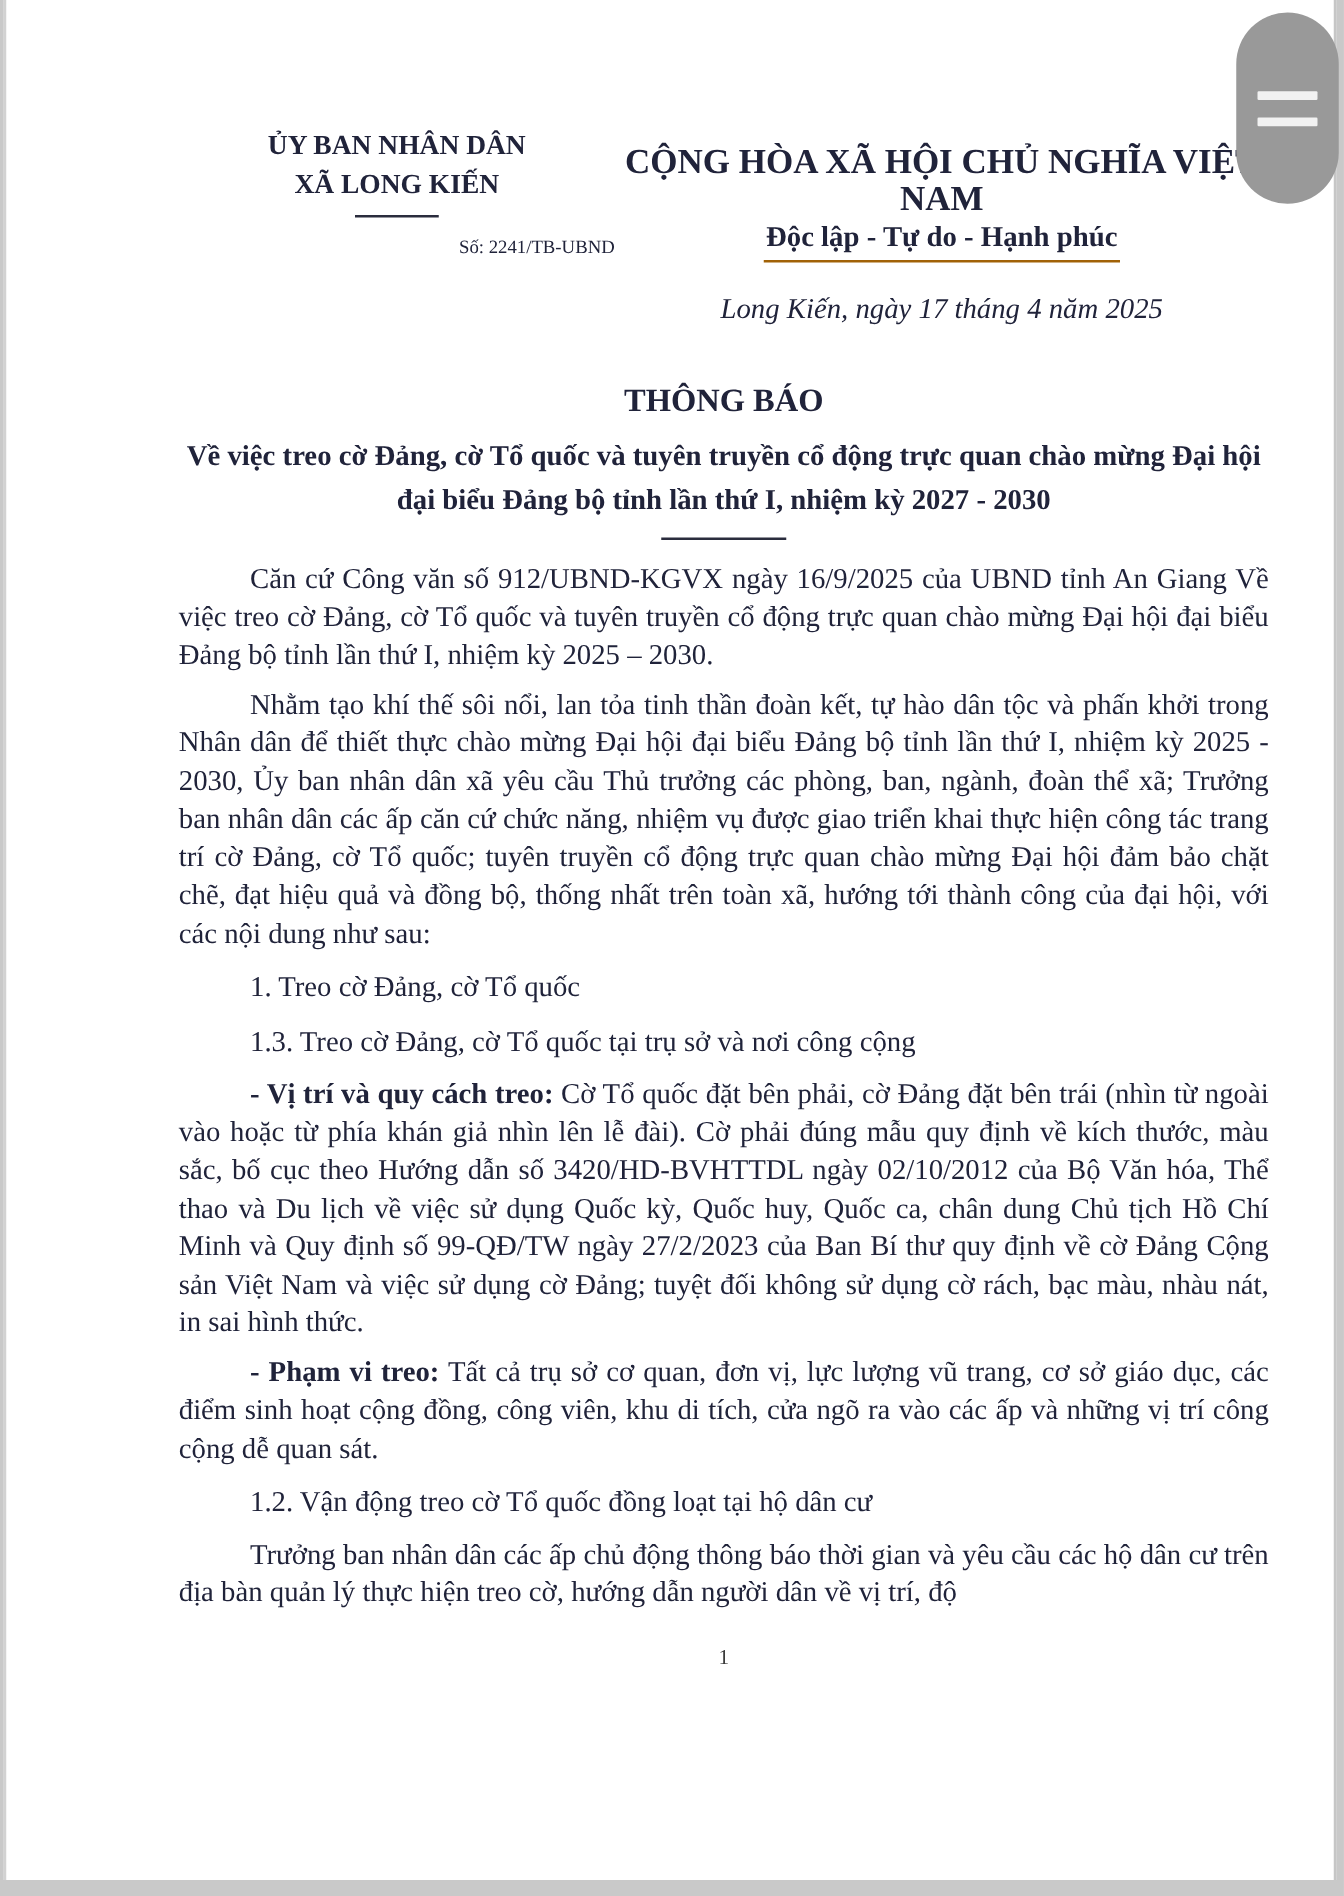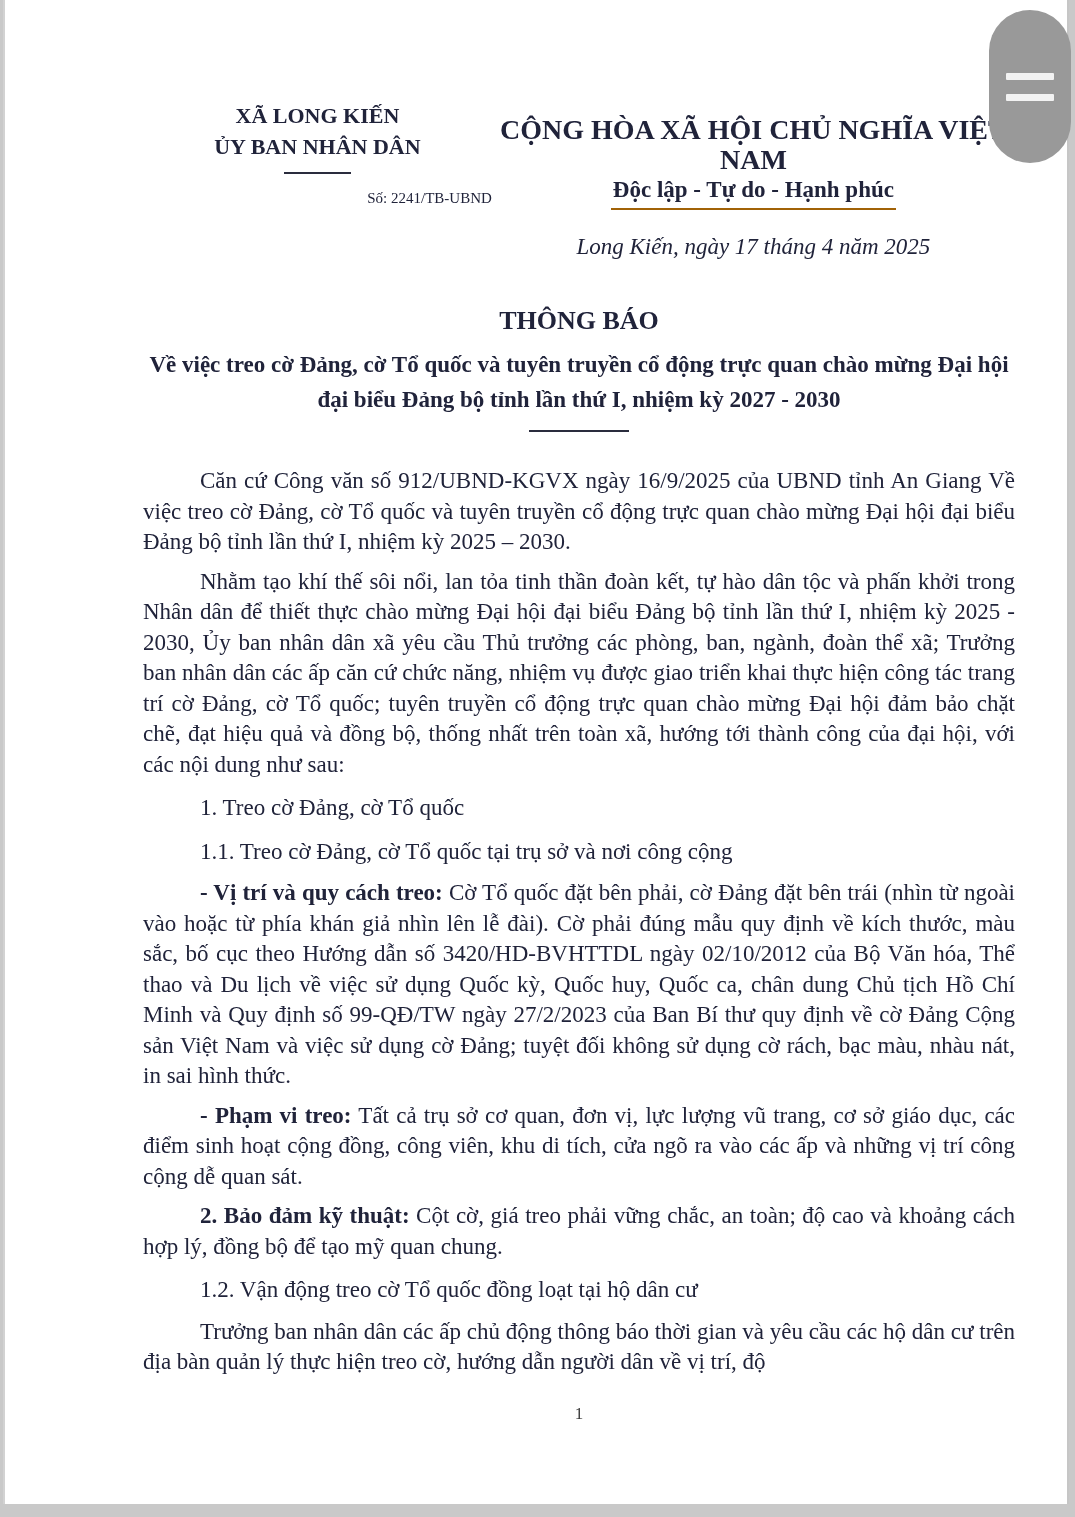--- a/index.html
+++ b/index.html
@@ -40,21 +40,21 @@
   .dateline { font-style: italic; font-size: 23px; margin-top: 24px; }
   
   .title-block { text-align: center; margin-top: 46px; font-family: Liberation Serif, serif; }
   .doc-title { font-size: 26px; font-weight: bold; margin: 0; }
   .doc-subtitle {
     font-size: 23px; font-weight: bold; line-height: 35px;
     max-width: 880px; margin: 11px auto 0;
   }
   .title-rule { width: 100px; height: 2px; background: #2a2c3d; margin: 13px auto 0; }
   
-  .doc-body { margin-top: 34px; }
+  .doc-body { margin-top: 16px; }
   .para {
     font-size: 23px;
     line-height: 30.5px;
     text-align: justify;
     text-indent: 57px;
     margin: 0 0 9px 0;
   }
   .para.heading { font-weight: normal; margin: 13px 0 11px 0; }
   .lead-bold { font-weight: bold; }
   .page-number {
@@ -90,22 +90,22 @@
   }
 </style>
 </head>
 <body>
 
 <div class="page">
   <div class="content">
 
     <header class="doc-header">
       <div class="header-left">
+        <div class="org-line">ỦY BAN NHÂN DÂN</div>
         <div class="org-line">XÃ LONG KIẾN</div>
-        <div class="org-line">ỦY BAN NHÂN DÂN</div>
         <div class="org-rule"></div>
         <div class="doc-number">Số: 2241/TB-UBND</div>
       </div>
       <div class="header-right">
         <div class="nation">CỘNG HÒA XÃ HỘI CHỦ NGHĨA VIỆT NAM</div>
         <div class="motto">
           <span class="motto-inner">Độc lập - Tự do - Hạnh phúc</span>
         </div>
         <div class="dateline">Long Kiến, ngày 17 tháng 4 năm 2025</div>
       </div>
@@ -114,24 +114,23 @@
     <section class="title-block">
       <h1 class="doc-title">THÔNG BÁO</h1>
       <div class="doc-subtitle">Về việc treo cờ Đảng, cờ Tổ quốc và tuyên truyền cổ động trực quan chào mừng Đại hội đại biểu Đảng bộ tỉnh lần thứ I, nhiệm kỳ 2027 - 2030</div>
       <div class="title-rule"></div>
     </section>
 
     <main class="doc-body">
       <p class="para">Căn cứ Công văn số 912/UBND-KGVX ngày 16/9/2025 của UBND tỉnh An Giang Về việc treo cờ Đảng, cờ Tổ quốc và tuyên truyền cổ động trực quan chào mừng Đại hội đại biểu Đảng bộ tỉnh lần thứ I, nhiệm kỳ 2025 – 2030.</p>
       <p class="para">Nhằm tạo khí thế sôi nổi, lan tỏa tinh thần đoàn kết, tự hào dân tộc và phấn khởi trong Nhân dân để thiết thực chào mừng Đại hội đại biểu Đảng bộ tỉnh lần thứ I, nhiệm kỳ 2025 - 2030, Ủy ban nhân dân xã yêu cầu Thủ trưởng các phòng, ban, ngành, đoàn thể xã; Trưởng ban nhân dân các ấp căn cứ chức năng, nhiệm vụ được giao triển khai thực hiện công tác trang trí cờ Đảng, cờ Tổ quốc; tuyên truyền cổ động trực quan chào mừng Đại hội đảm bảo chặt chẽ, đạt hiệu quả và đồng bộ, thống nhất trên toàn xã, hướng tới thành công của đại hội, với các nội dung như sau:</p>
       <p class="para heading">1. Treo cờ Đảng, cờ Tổ quốc</p>
-      <p class="para heading">1.1. Treo cờ Đảng, cờ Tổ quốc tại trụ sở và nơi công cộng</p>
+      <p class="para heading">1.3. Treo cờ Đảng, cờ Tổ quốc tại trụ sở và nơi công cộng</p>
       <p class="para"><span class="lead-bold">- Vị trí và quy cách treo:</span><span> Cờ Tổ quốc đặt bên phải, cờ Đảng đặt bên trái (nhìn từ ngoài vào hoặc từ phía khán giả nhìn lên lễ đài). Cờ phải đúng mẫu quy định về kích thước, màu sắc, bố cục theo Hướng dẫn số 3420/HD-BVHTTDL ngày 02/10/2012 của Bộ Văn hóa, Thể thao và Du lịch về việc sử dụng Quốc kỳ, Quốc huy, Quốc ca, chân dung Chủ tịch Hồ Chí Minh và Quy định số 99-QĐ/TW ngày 27/2/2023 của Ban Bí thư quy định về cờ Đảng Cộng sản Việt Nam và việc sử dụng cờ Đảng; tuyệt đối không sử dụng cờ rách, bạc màu, nhàu nát, in sai hình thức.</span></p>
       <p class="para"><span class="lead-bold">- Phạm vi treo:</span><span> Tất cả trụ sở cơ quan, đơn vị, lực lượng vũ trang, cơ sở giáo dục, các điểm sinh hoạt cộng đồng, công viên, khu di tích, cửa ngõ ra vào các ấp và những vị trí công cộng dễ quan sát.</span></p>
-      <p class="para"><span class="lead-bold">2. Bảo đảm kỹ thuật:</span><span> Cột cờ, giá treo phải vững chắc, an toàn; độ cao và khoảng cách hợp lý, đồng bộ để tạo mỹ quan chung.</span></p>
       <p class="para heading">1.2. Vận động treo cờ Tổ quốc đồng loạt tại hộ dân cư</p>
       <p class="para">Trưởng ban nhân dân các ấp chủ động thông báo thời gian và yêu cầu các hộ dân cư trên địa bàn quản lý thực hiện treo cờ, hướng dẫn người dân về vị trí, độ</p>
     </main>
 
     <div class="page-number">1</div>
   </div>
 </div>
 
 <button class="menu-pill" aria-label="menu">
   <span class="bar"></span>

